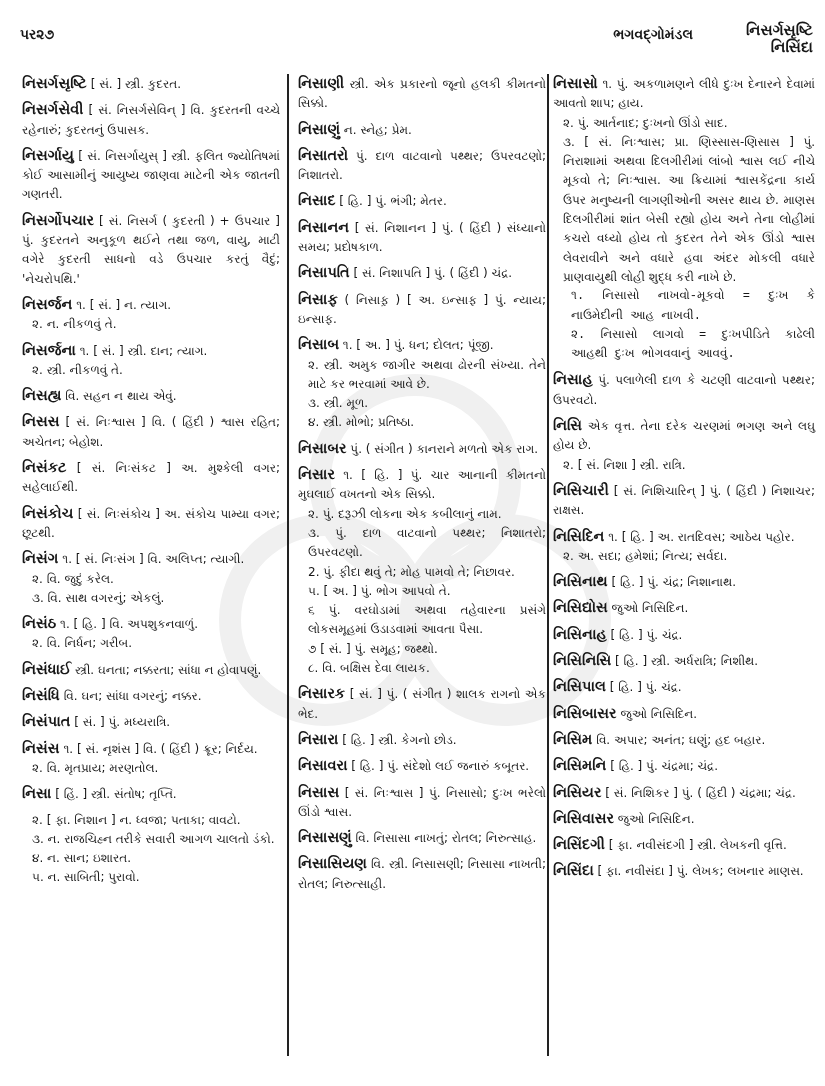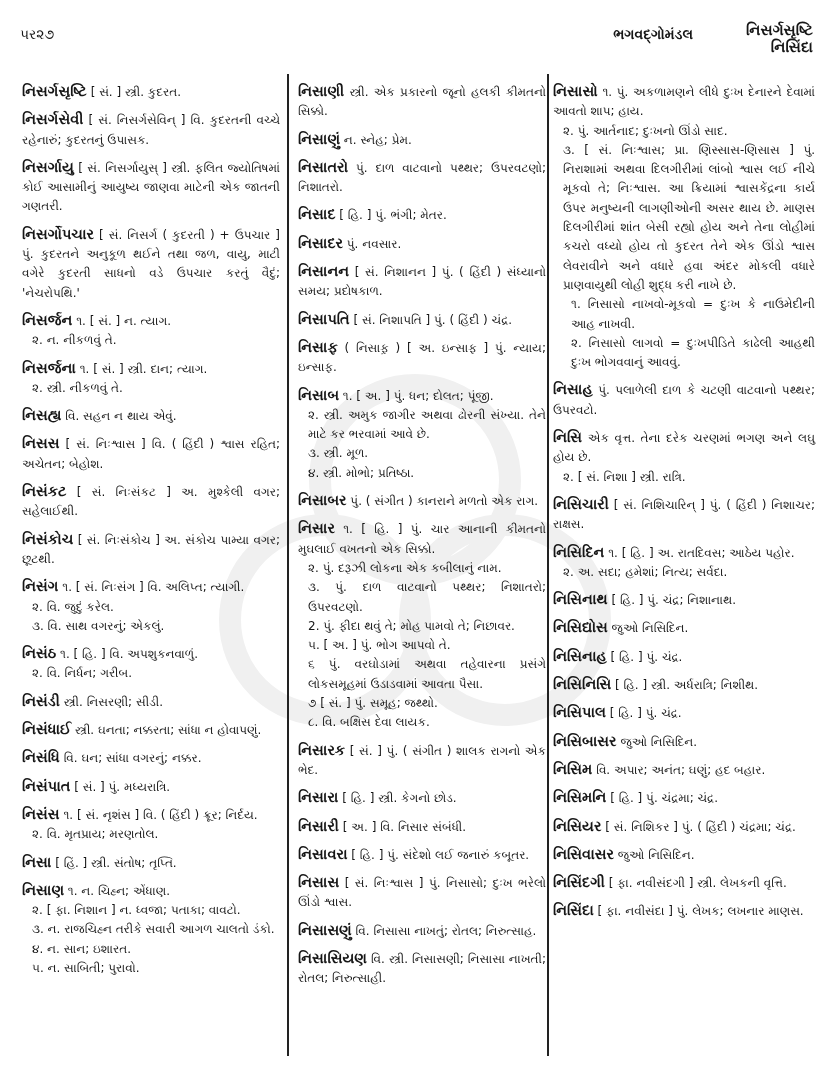--- a/index.html
+++ b/index.html
@@ -2,39 +2,39 @@
 <html><head>
 <meta charset="utf-8">
 <style>
   * { box-sizing: border-box; margin: 0; padding: 0; }
   html, body { width: 825px; height: 1086px; background: #ffffff; overflow: hidden; }
   body { position: relative; font-family: "DejaVu Sans", sans-serif; color: #161616; }
 
   .watermark { position: absolute; left: 175px; top: 330px; width: 480px; height: 480px; pointer-events: none; }
 
   .header { position: absolute; left: 0; top: 0; width: 825px; height: 58px; }
-  .page-num { position: absolute; left: 20px; top: 26px; font-size: 14px; font-weight: normal; }
+  .page-num { position: absolute; left: 20px; top: 26px; font-size: 14px; font-weight: bold; }
   .book-title { position: absolute; left: 0; width: 693px; top: 26px; text-align: right; font-size: 14px; font-weight: bold; }
   .guide { position: absolute; right: 12px; top: 22px; text-align: right; font-size: 15px; font-weight: bold; line-height: 17px; }
 
   .col { position: absolute; top: 74px; font-size: 12px; line-height: 19.3px; }
   .col-left { left: 22px; width: 258px; }
   .col-mid { left: 298px; width: 248px; }
   .col-right { left: 553px; width: 262px; }
 
   .vline { position: absolute; width: 2px; background: #222; }
   .vline-1 { left: 287px; top: 74px; height: 982px; }
   .vline-2 { left: 547px; top: 74px; height: 982px; }
 
-  .entry { margin-bottom: 6px; text-align: justify; margin-top: 8px; }
+  .entry { margin-bottom: 6px; text-align: justify; }
   .entry .hw { font-weight: bold; font-size: 14.5px; }
   .entry .body { }
   .sense { padding-left: 10px; text-align: justify; }
   .entry .firstline { }
-  .sub { padding-left: 10px; }
+  .sub { padding-left: 10px; font-family: Liberation Mono, monospace; }
 </style>
 </head>
 <body>
 
 <svg class="watermark" viewBox="0 0 480 480">
   <g fill="none" stroke="#f0f0f0" stroke-width="22">
     <circle cx="240" cy="150" r="95"></circle>
     <circle cx="150" cy="290" r="95"></circle>
     <circle cx="330" cy="290" r="95"></circle>
   </g>
@@ -88,61 +88,54 @@
     <div class="entry">
       <div class="firstline"><span class="hw">નિસંગ</span> <span class="body">૧. [ સં. નિઃસંગ ] વિ. અલિપ્ત; ત્યાગી.</span></div>
       <div class="sense">૨. વિ. જુદું કરેલ.</div>
       <div class="sense">૩. વિ. સાથ વગરનું; એકલું.</div>
     </div>
     <div class="entry">
       <div class="firstline"><span class="hw">નિસંઠ</span> <span class="body">૧. [ હિ. ] વિ. અપશુકનવાળું.</span></div>
       <div class="sense">૨. વિ. નિર્ધન; ગરીબ.</div>
     </div>
     <div class="entry">
-      <div class="firstline"><span class="hw">નિસંડી</span> <span class="body">સ્ત્રી. નિસરણી; સીડી.</span></div>
-    </div>
-    <div class="entry">
       <div class="firstline"><span class="hw">નિસંધાઈ</span> <span class="body">સ્ત્રી. ઘનતા; નક્કરતા; સાંધા ન હોવાપણું.</span></div>
     </div>
     <div class="entry">
       <div class="firstline"><span class="hw">નિસંધિ</span> <span class="body">વિ. ઘન; સાંધા વગરનું; નક્કર.</span></div>
     </div>
     <div class="entry">
       <div class="firstline"><span class="hw">નિસંપાત</span> <span class="body">[ સં. ] પું. મધ્યરાત્રિ.</span></div>
     </div>
     <div class="entry">
       <div class="firstline"><span class="hw">નિસંસ</span> <span class="body">૧. [ સં. નૃશંસ ] વિ. ( હિંદી ) ક્રૂર; નિર્દય.</span></div>
       <div class="sense">૨. વિ. મૃતપ્રાય; મરણતોલ.</div>
     </div>
     <div class="entry">
       <div class="firstline"><span class="hw">નિસા</span> <span class="body">[ હિં. ] સ્ત્રી. સંતોષ; તૃપ્તિ.</span></div>
     </div>
     <div class="entry">
-      <div class="firstline"><span class="hw">નિસાણ</span> <span class="body">૧. ન. ચિહ્ન; એંધાણ.</span></div>
       <div class="sense">૨. [ ફા. નિશાન ] ન. ધ્વજા; પતાકા; વાવટો.</div>
       <div class="sense">૩. ન. રાજચિહ્ન તરીકે સવારી આગળ ચાલતો ડંકો.</div>
       <div class="sense">૪. ન. સાન; ઇશારત.</div>
       <div class="sense">૫. ન. સાબિતી; પુરાવો.</div>
     </div>
   </div>
 <div class="col col-mid">
     <div class="entry">
       <div class="firstline"><span class="hw">નિસાણી</span> <span class="body">સ્ત્રી. એક પ્રકારનો જૂનો હલકી કીમતનો સિક્કો.</span></div>
     </div>
     <div class="entry">
       <div class="firstline"><span class="hw">નિસાણું</span> <span class="body">ન. સ્નેહ; પ્રેમ.</span></div>
     </div>
     <div class="entry">
       <div class="firstline"><span class="hw">નિસાતરો</span> <span class="body">પું. દાળ વાટવાનો પથ્થર; ઉપરવટણો; નિશાતરો.</span></div>
     </div>
     <div class="entry">
       <div class="firstline"><span class="hw">નિસાદ</span> <span class="body">[ હિ. ] પું. ભંગી; મેતર.</span></div>
-    </div>
-    <div class="entry">
-      <div class="firstline"><span class="hw">નિસાદર</span> <span class="body">પું. નવસાર.</span></div>
     </div>
     <div class="entry">
       <div class="firstline"><span class="hw">નિસાનન</span> <span class="body">[ સં. નિશાનન ] પું. ( હિંદી ) સંધ્યાનો સમય; પ્રદોષકાળ.</span></div>
     </div>
     <div class="entry">
       <div class="firstline"><span class="hw">નિસાપતિ</span> <span class="body">[ સં. નિશાપતિ ] પું. ( હિંદી ) ચંદ્ર.</span></div>
     </div>
     <div class="entry">
       <div class="firstline"><span class="hw">નિસાફ</span> <span class="body">( નિસાફ઼ ) [ અ. ઇન્સાફ ] પું. ન્યાય; ઇન્સાફ.</span></div>
     </div>
@@ -165,23 +158,20 @@
       <div class="sense">૭ [ સં. ] પું. સમૂહ; જથ્થો.</div>
       <div class="sense">૮. વિ. બક્ષિસ દેવા લાયક.</div>
     </div>
     <div class="entry">
       <div class="firstline"><span class="hw">નિસારક</span> <span class="body">[ સં. ] પું. ( સંગીત ) શાલક રાગનો એક ભેદ.</span></div>
     </div>
     <div class="entry">
       <div class="firstline"><span class="hw">નિસારા</span> <span class="body">[ હિ. ] સ્ત્રી. કેગનો છોડ.</span></div>
     </div>
     <div class="entry">
-      <div class="firstline"><span class="hw">નિસારી</span> <span class="body">[ અ. ] વિ. નિસાર સંબંધી.</span></div>
-    </div>
-    <div class="entry">
       <div class="firstline"><span class="hw">નિસાવરા</span> <span class="body">[ હિ. ] પું. સંદેશો લઈ જનારું કબૂતર.</span></div>
     </div>
     <div class="entry">
       <div class="firstline"><span class="hw">નિસાસ</span> <span class="body">[ સં. નિઃશ્વાસ ] પું. નિસાસો; દુઃખ ભરેલો ઊંડો શ્વાસ.</span></div>
     </div>
     <div class="entry">
       <div class="firstline"><span class="hw">નિસાસણું</span> <span class="body">વિ. નિસાસા નાખતું; રોતલ; નિરુત્સાહ.</span></div>
     </div>
     <div class="entry">
       <div class="firstline"><span class="hw">નિસાસિયણ</span> <span class="body">વિ. સ્ત્રી. નિસાસણી; નિસાસા નાખતી; રોતલ; નિરુત્સાહી.</span></div>

